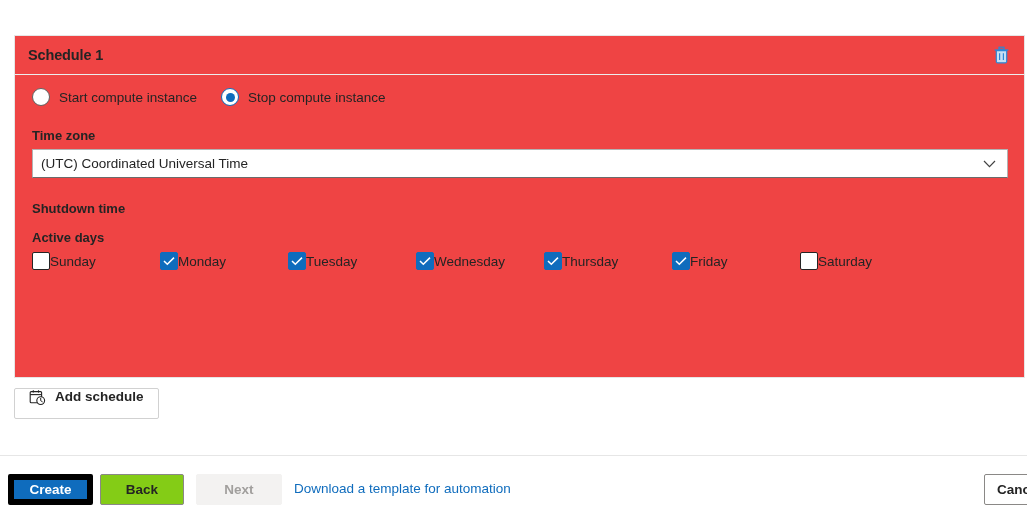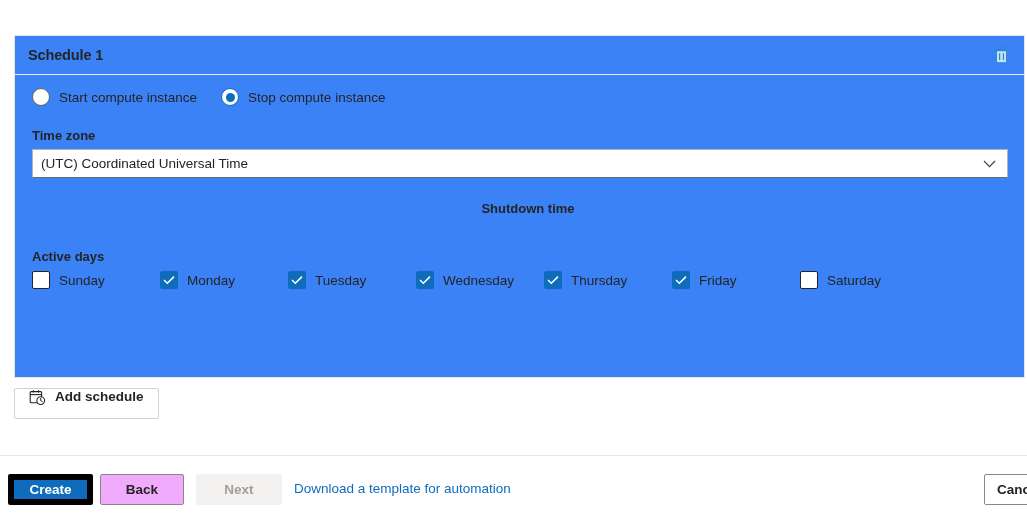--- a/index.html
+++ b/index.html
@@ -41,21 +41,21 @@
 
   
   .card {
     position: absolute;
     left: 14px;
     top: 35px;
     width: 1011px;
     height: 343px;
     box-sizing: border-box;
     border: 1px solid #e6e6e6;
-    background: #3b82f6;
+    background: #ef4444;
   }
   .card-header {
     height: 39px;
     border-bottom: 1px solid #ededed;
     display: flex;
     align-items: center;
     justify-content: space-between;
     padding: 0 8px 0 13px;
     box-sizing: border-box;
   }
@@ -135,21 +135,21 @@
     background: #ffffff;
     display: flex;
     align-items: center;
     justify-content: space-between;
     padding: 0 11px 0 8px;
     cursor: pointer;
   }
   .select-value { font-size: 13.5px; color: #242424; }
 
   
-  .time-block { margin-bottom: 33px; text-align: center; }
+  .time-block { margin-bottom: 14px; }
   .time-box {
     width: 91px;
     height: 29px;
     box-sizing: border-box;
     border: 1px solid #b3b3b3;
     border-bottom-color: #6b6b6b;
     background: #ffffff;
     display: flex;
     align-items: center;
     justify-content: space-between;
@@ -160,21 +160,21 @@
 
   
   .days-row {
     display: flex;
     align-items: center;
     margin-top: 7px;
   }
   .day-item {
     display: flex;
     align-items: center;
-    gap: 9px;
+    gap: 0;
     width: 128px;
     cursor: pointer;
   }
   .cb-mark {
     width: 18px;
     height: 18px;
     box-sizing: border-box;
     border: 1.4px solid #242424;
     border-radius: 2px;
     background: #ffffff;
@@ -239,21 +239,21 @@
   .btn-create {
     left: 8px;
     width: 85px;
     background: #0f6cbd;
     border: 6px solid #000000;
     color: #ffffff;
   }
   .btn-back {
     left: 100px;
     width: 84px;
-    background: #f0abfc;
+    background: #84cc16;
     border: 1px solid #8a8886;
     color: #242424;
   }
   .btn-next {
     left: 196px;
     width: 86px;
     background: #f3f2f1;
     border: 1px solid #f3f2f1;
     color: #a19f9d;
     cursor: default;

